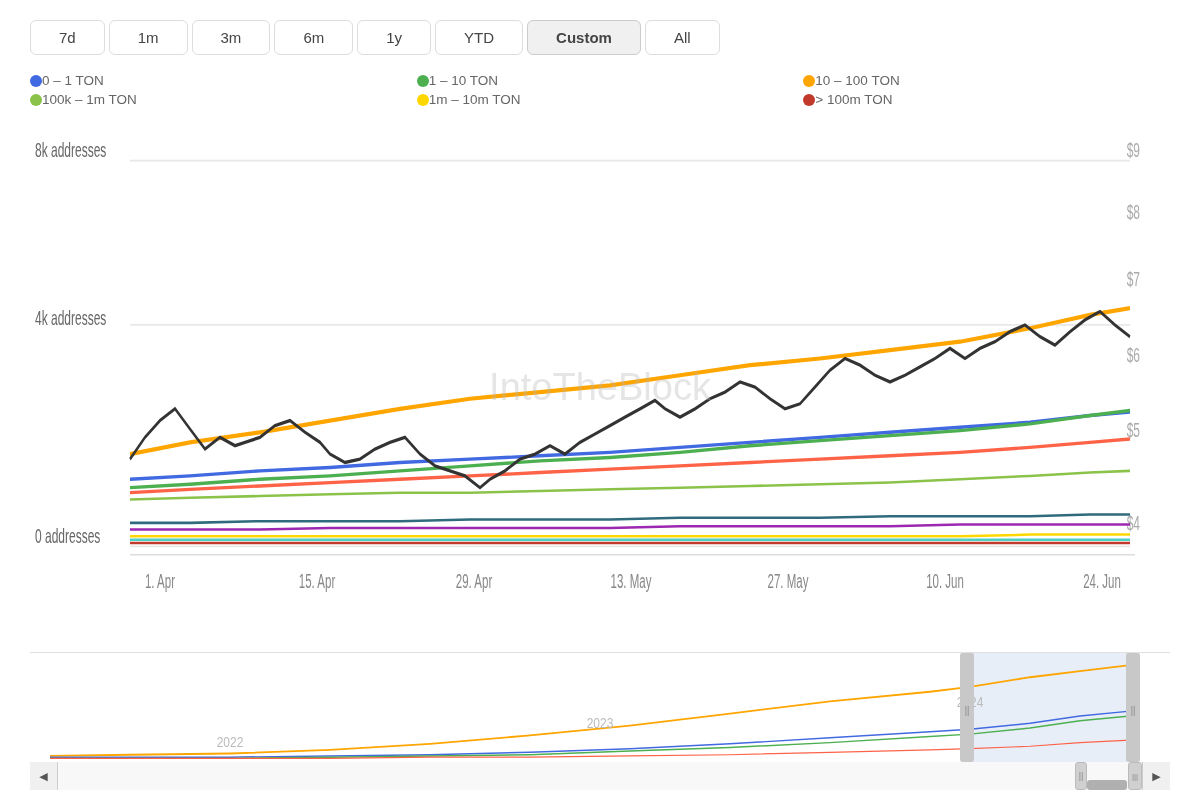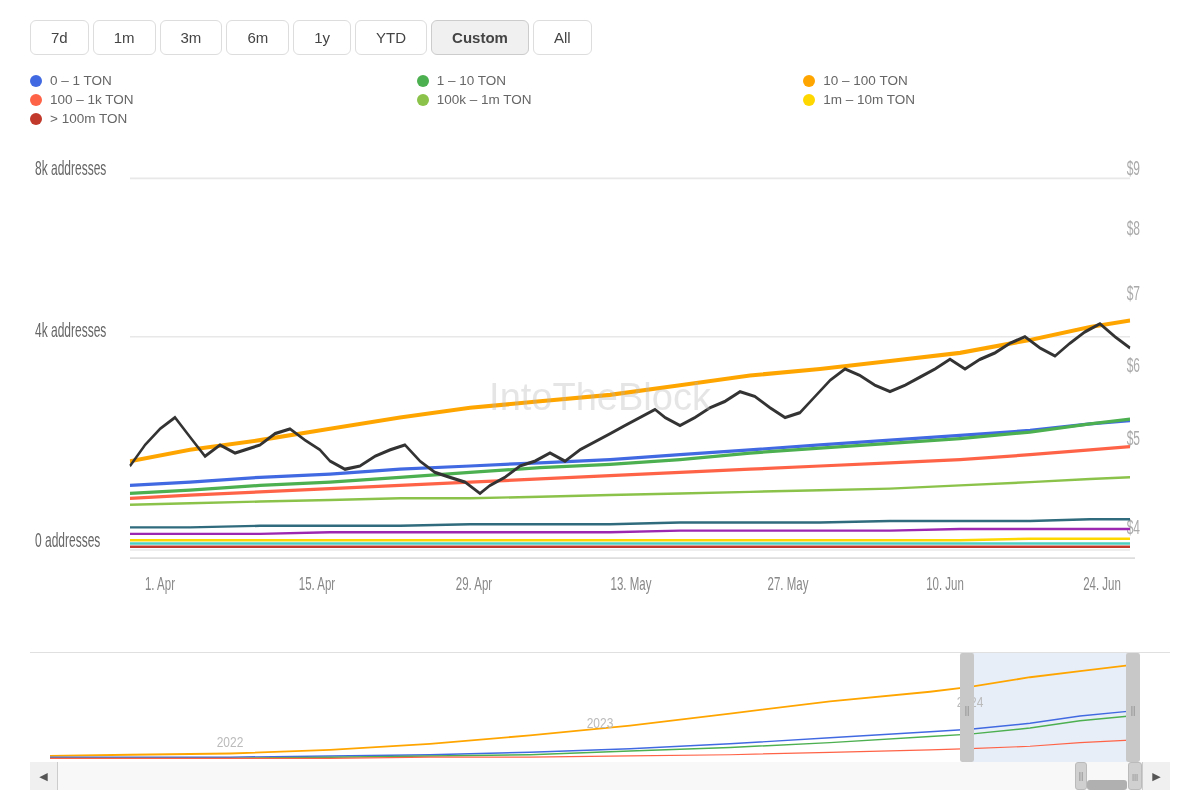--- a/index.html
+++ b/index.html
@@ -20,21 +20,21 @@
       flex-direction: column;
     }
     
     .time-buttons {
       display: flex;
       gap: 4px;
       margin-bottom: 18px;
       flex-wrap: wrap;
     }
     .time-btn {
-      padding: 8px 20px;
+      padding: 8px 28px;
       border: 1px solid #ddd;
       border-radius: 6px;
       background: #fff;
       font-size: 15px;
       color: #444;
       cursor: pointer;
       font-weight: 400;
     }
     .time-btn.active {
       background: #f0f0f0;
@@ -46,21 +46,21 @@
       display: grid;
       grid-template-columns: repeat(3, 1fr);
       gap: 4px 20px;
       margin-bottom: 20px;
       font-size: 13.5px;
       color: #666;
     }
     .legend-item {
       display: flex;
       align-items: center;
-      gap: 8px;
+      gap: 0;
     }
     .legend-dot {
       width: 12px;
       height: 12px;
       border-radius: 50%;
       flex-shrink: 0;
     }
     
     .chart-area {
       flex: 1;
@@ -152,24 +152,20 @@
     </div>
     <div class="legend-item">
       <div class="legend-dot" style="background:#4CAF50;"></div>
       <span>1 – 10 TON</span>
     </div>
     <div class="legend-item">
       <div class="legend-dot" style="background:#FFA500;"></div>
       <span>10 – 100 TON</span>
     </div>
     <div class="legend-item">
-      <div class="legend-dot" style="background:#FF6347;"></div>
-      <span>100 – 1k TON</span>
-    </div>
-    <div class="legend-item">
       <div class="legend-dot" style="background:#8BC34A;"></div>
       <span>100k – 1m TON</span>
     </div>
     <div class="legend-item">
       <div class="legend-dot" style="background:#FFD700;"></div>
       <span>1m – 10m TON</span>
     </div>
     <div class="legend-item">
       <div class="legend-dot" style="background:#C0392B;"></div>
       <span>&gt; 100m TON</span>

